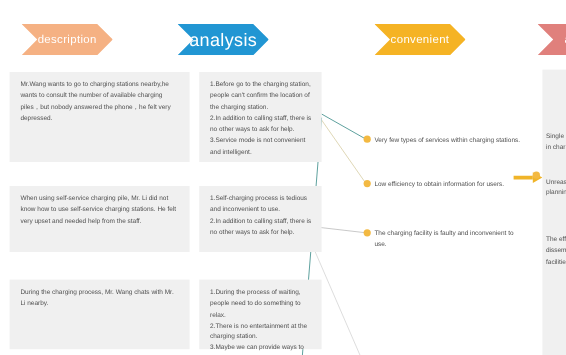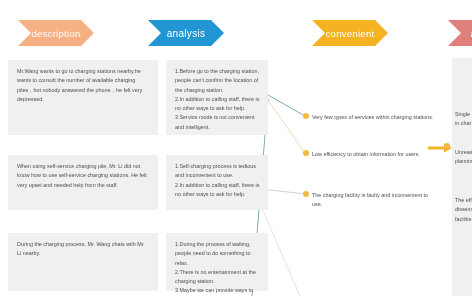--- a/index.html
+++ b/index.html
@@ -32,21 +32,21 @@
     align-items: center;
     justify-content: center;
     color: #ffffff;
     font-size: 9.5px;
     letter-spacing: 0.3px;
     -webkit-clip-path: polygon(0 0, calc(100% - 13px) 0, 100% 50%, calc(100% - 13px) 100%, 0 100%, 13px 50%);
     clip-path: polygon(0 0, calc(100% - 13px) 0, 100% 50%, calc(100% - 13px) 100%, 0 100%, 13px 50%);
   }
   .chevron span { pointer-events: none; }
   #chevron-description { left: 18px;  width: 76px; background: #f5b183; justify-content: center; }
-  #chevron-analysis    { left: 148px; width: 76px; background: #2196d3; font-size: 10px; }
+  #chevron-analysis    { left: 148px; width: 76px; background: #2196d3; font-size: 15px; }
   #chevron-conclusion  { left: 312px; width: 76px; background: #f5b324; }
   #chevron-fourth      { left: 448px; width: 56px; background: #e0807c; }
 
   
   .panel {
     position: absolute;
     background: #f0f0f0;
     box-sizing: border-box;
     padding: 7px 8px 7px 9px;
     font-size: 5.4px;

